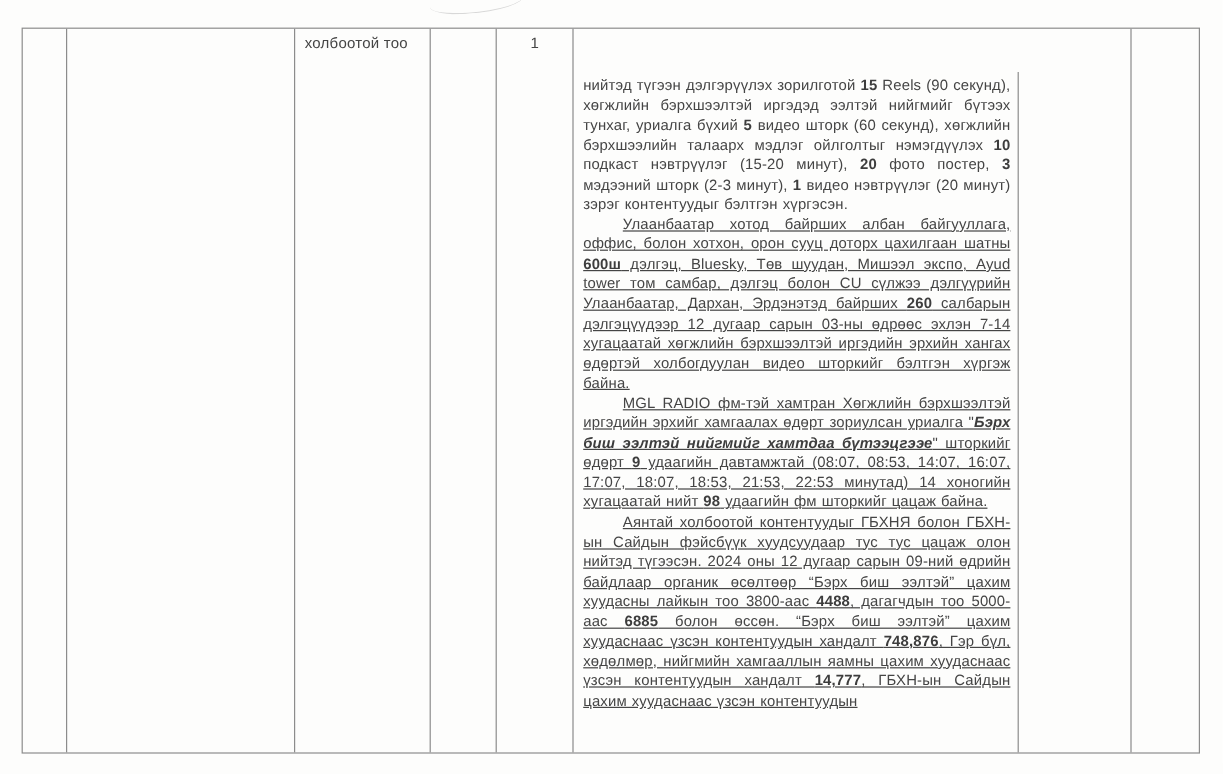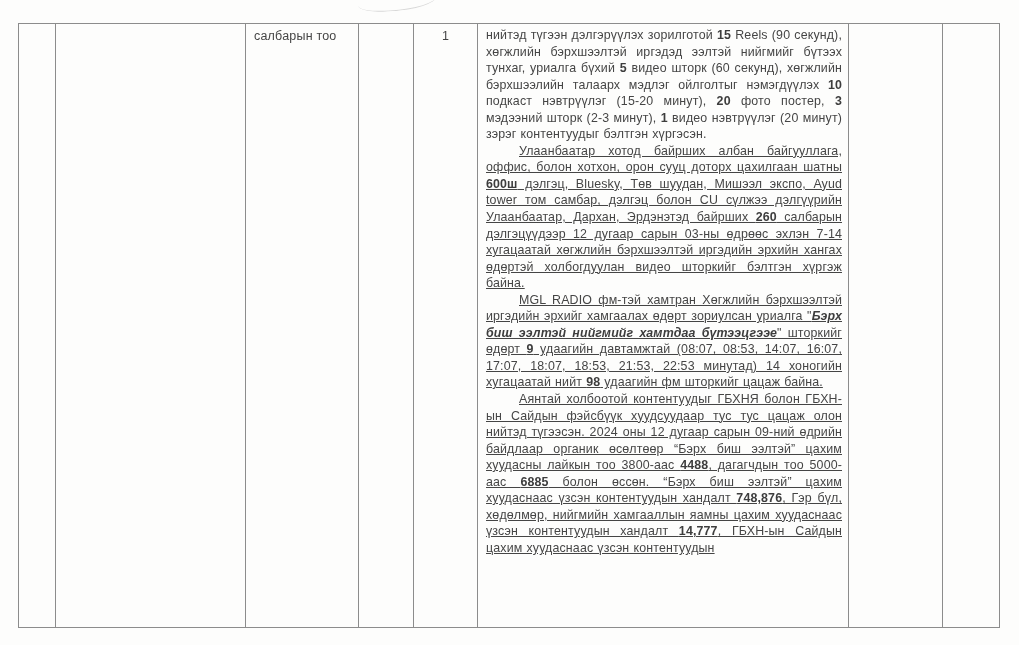--- a/index.html
+++ b/index.html
@@ -55,41 +55,42 @@
     padding-top: 4px;
     text-align: center;
     font-size: 12.5px;
     line-height: 16px;
   }
   .cell-main {
     padding: 3px 6px 0 8px;
     font-size: 12.4px;
     line-height: 16.55px;
     letter-spacing: .15px;
+    margin-top: 36px;
   }
   .cell-main p {
     margin: 0;
     text-align: justify;
     word-spacing: .5px;
   }
   .cell-main p.indent { text-indent: 33px; text-decoration: underline; }
   .cell-main b { font-weight: bold; color: #3d3d3d; }
   .cell-main .bi { font-weight: bold; font-style: italic; }
 </style>
 </head>
 <body>
 
 <div class="page">
   <div class="scan-artifact"></div>
 
   <div class="doc-table">
     <div class="cell"></div>
     <div class="cell"></div>
     <div class="cell cell-label">
-      <span>салбарын тоо</span>
+      <span>холбоотой тоо</span>
     </div>
     <div class="cell"></div>
     <div class="cell cell-qty">
       <span>1</span>
     </div>
     <div class="cell cell-main" id="report-cell">
         <p><span>нийтэд түгээн дэлгэрүүлэх зорилготой </span><b>15</b><span> Reels (90 секунд), хөгжлийн бэрхшээлтэй иргэдэд ээлтэй нийгмийг бүтээх тунхаг, уриалга бүхий </span><b>5</b><span> видео шторк (60 секунд), хөгжлийн бэрхшээлийн талаарх мэдлэг ойлголтыг нэмэгдүүлэх </span><b>10</b><span> подкаст нэвтрүүлэг (15-20 минут), </span><b>20</b><span> фото постер, </span><b>3</b><span> мэдээний шторк (2-3 минут), </span><b>1</b><span> видео нэвтрүүлэг (20 минут) зэрэг контентуудыг бэлтгэн хүргэсэн.</span></p>
         <p class="indent"><span>Улаанбаатар хотод байрших албан байгууллага, оффис,  болон хотхон, орон сууц доторх цахилгаан шатны </span><b>600ш</b><span> дэлгэц, Bluesky, Төв шуудан, Мишээл экспо, Ayud tower том самбар, дэлгэц болон CU сүлжээ дэлгүүрийн Улаанбаатар, Дархан, Эрдэнэтэд байрших </span><b>260</b><span> салбарын дэлгэцүүдээр 12 дугаар сарын 03-ны өдрөөс эхлэн 7-14 хугацаатай хөгжлийн бэрхшээлтэй иргэдийн эрхийн хангах өдөртэй холбогдуулан видео шторкийг бэлтгэн хүргэж байна.</span></p>
         <p class="indent"><span>MGL RADIO фм-тэй хамтран Хөгжлийн бэрхшээлтэй иргэдийн эрхийг хамгаалах өдөрт зориулсан уриалга "</span><b class="bi">Бэрх биш ээлтэй нийгмийг хамтдаа бүтээцгээе</b><span>" шторкийг өдөрт </span><b>9</b><span> удаагийн давтамжтай (08:07, 08:53, 14:07, 16:07, 17:07, 18:07, 18:53, 21:53, 22:53 минутад) 14 хоногийн хугацаатай нийт </span><b>98</b><span> удаагийн фм шторкийг цацаж байна.</span></p>
         <p class="indent"><span>Аянтай холбоотой контентуудыг ГБХНЯ болон ГБХН-ын Сайдын фэйсбүүк хуудсуудаар тус тус цацаж олон нийтэд түгээсэн. 2024 оны 12 дугаар сарын 09-ний өдрийн байдлаар органик өсөлтөөр “Бэрх биш ээлтэй” цахим хуудасны лайкын тоо 3800-аас </span><b>4488</b><span>, дагагчдын тоо 5000-аас </span><b>6885</b><span> болон өссөн. “Бэрх биш ээлтэй” цахим хуудаснаас үзсэн контентуудын хандалт </span><b>748,876</b><span>, Гэр бүл, хөдөлмөр, нийгмийн хамгааллын яамны цахим хуудаснаас үзсэн контентуудын хандалт </span><b>14,777</b><span>, ГБХН-ын Сайдын цахим хуудаснаас үзсэн контентуудын</span></p>

